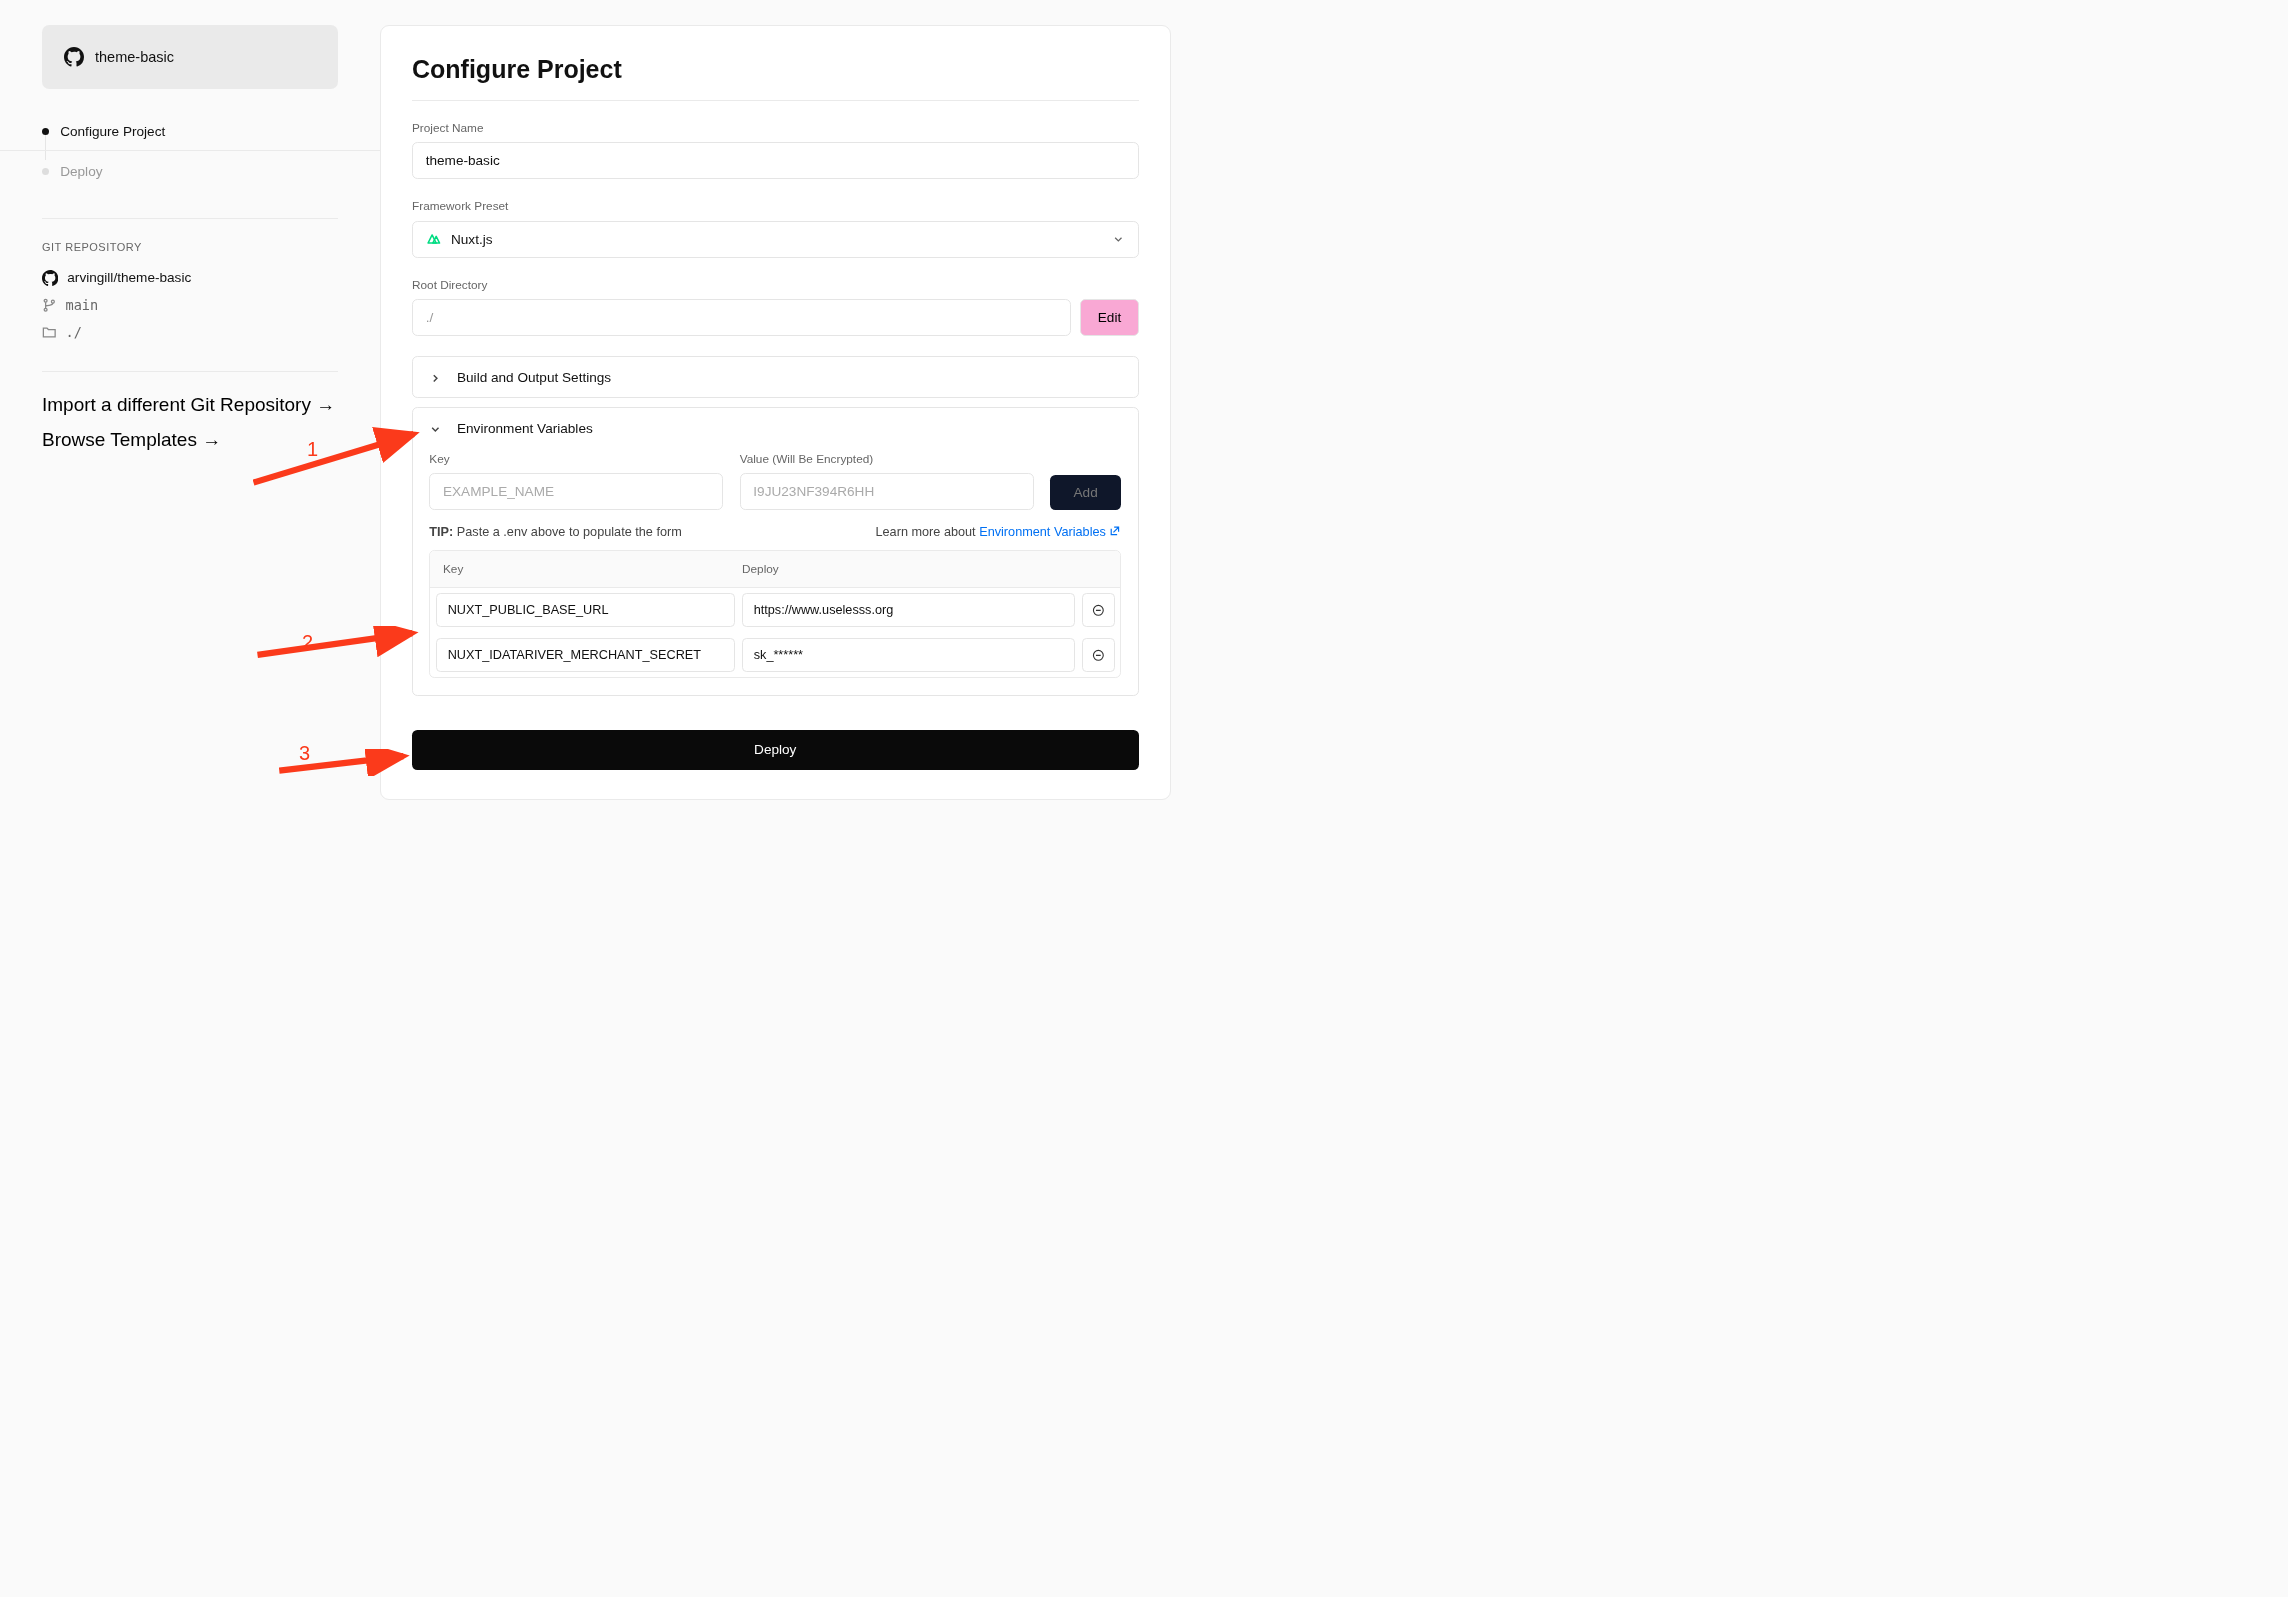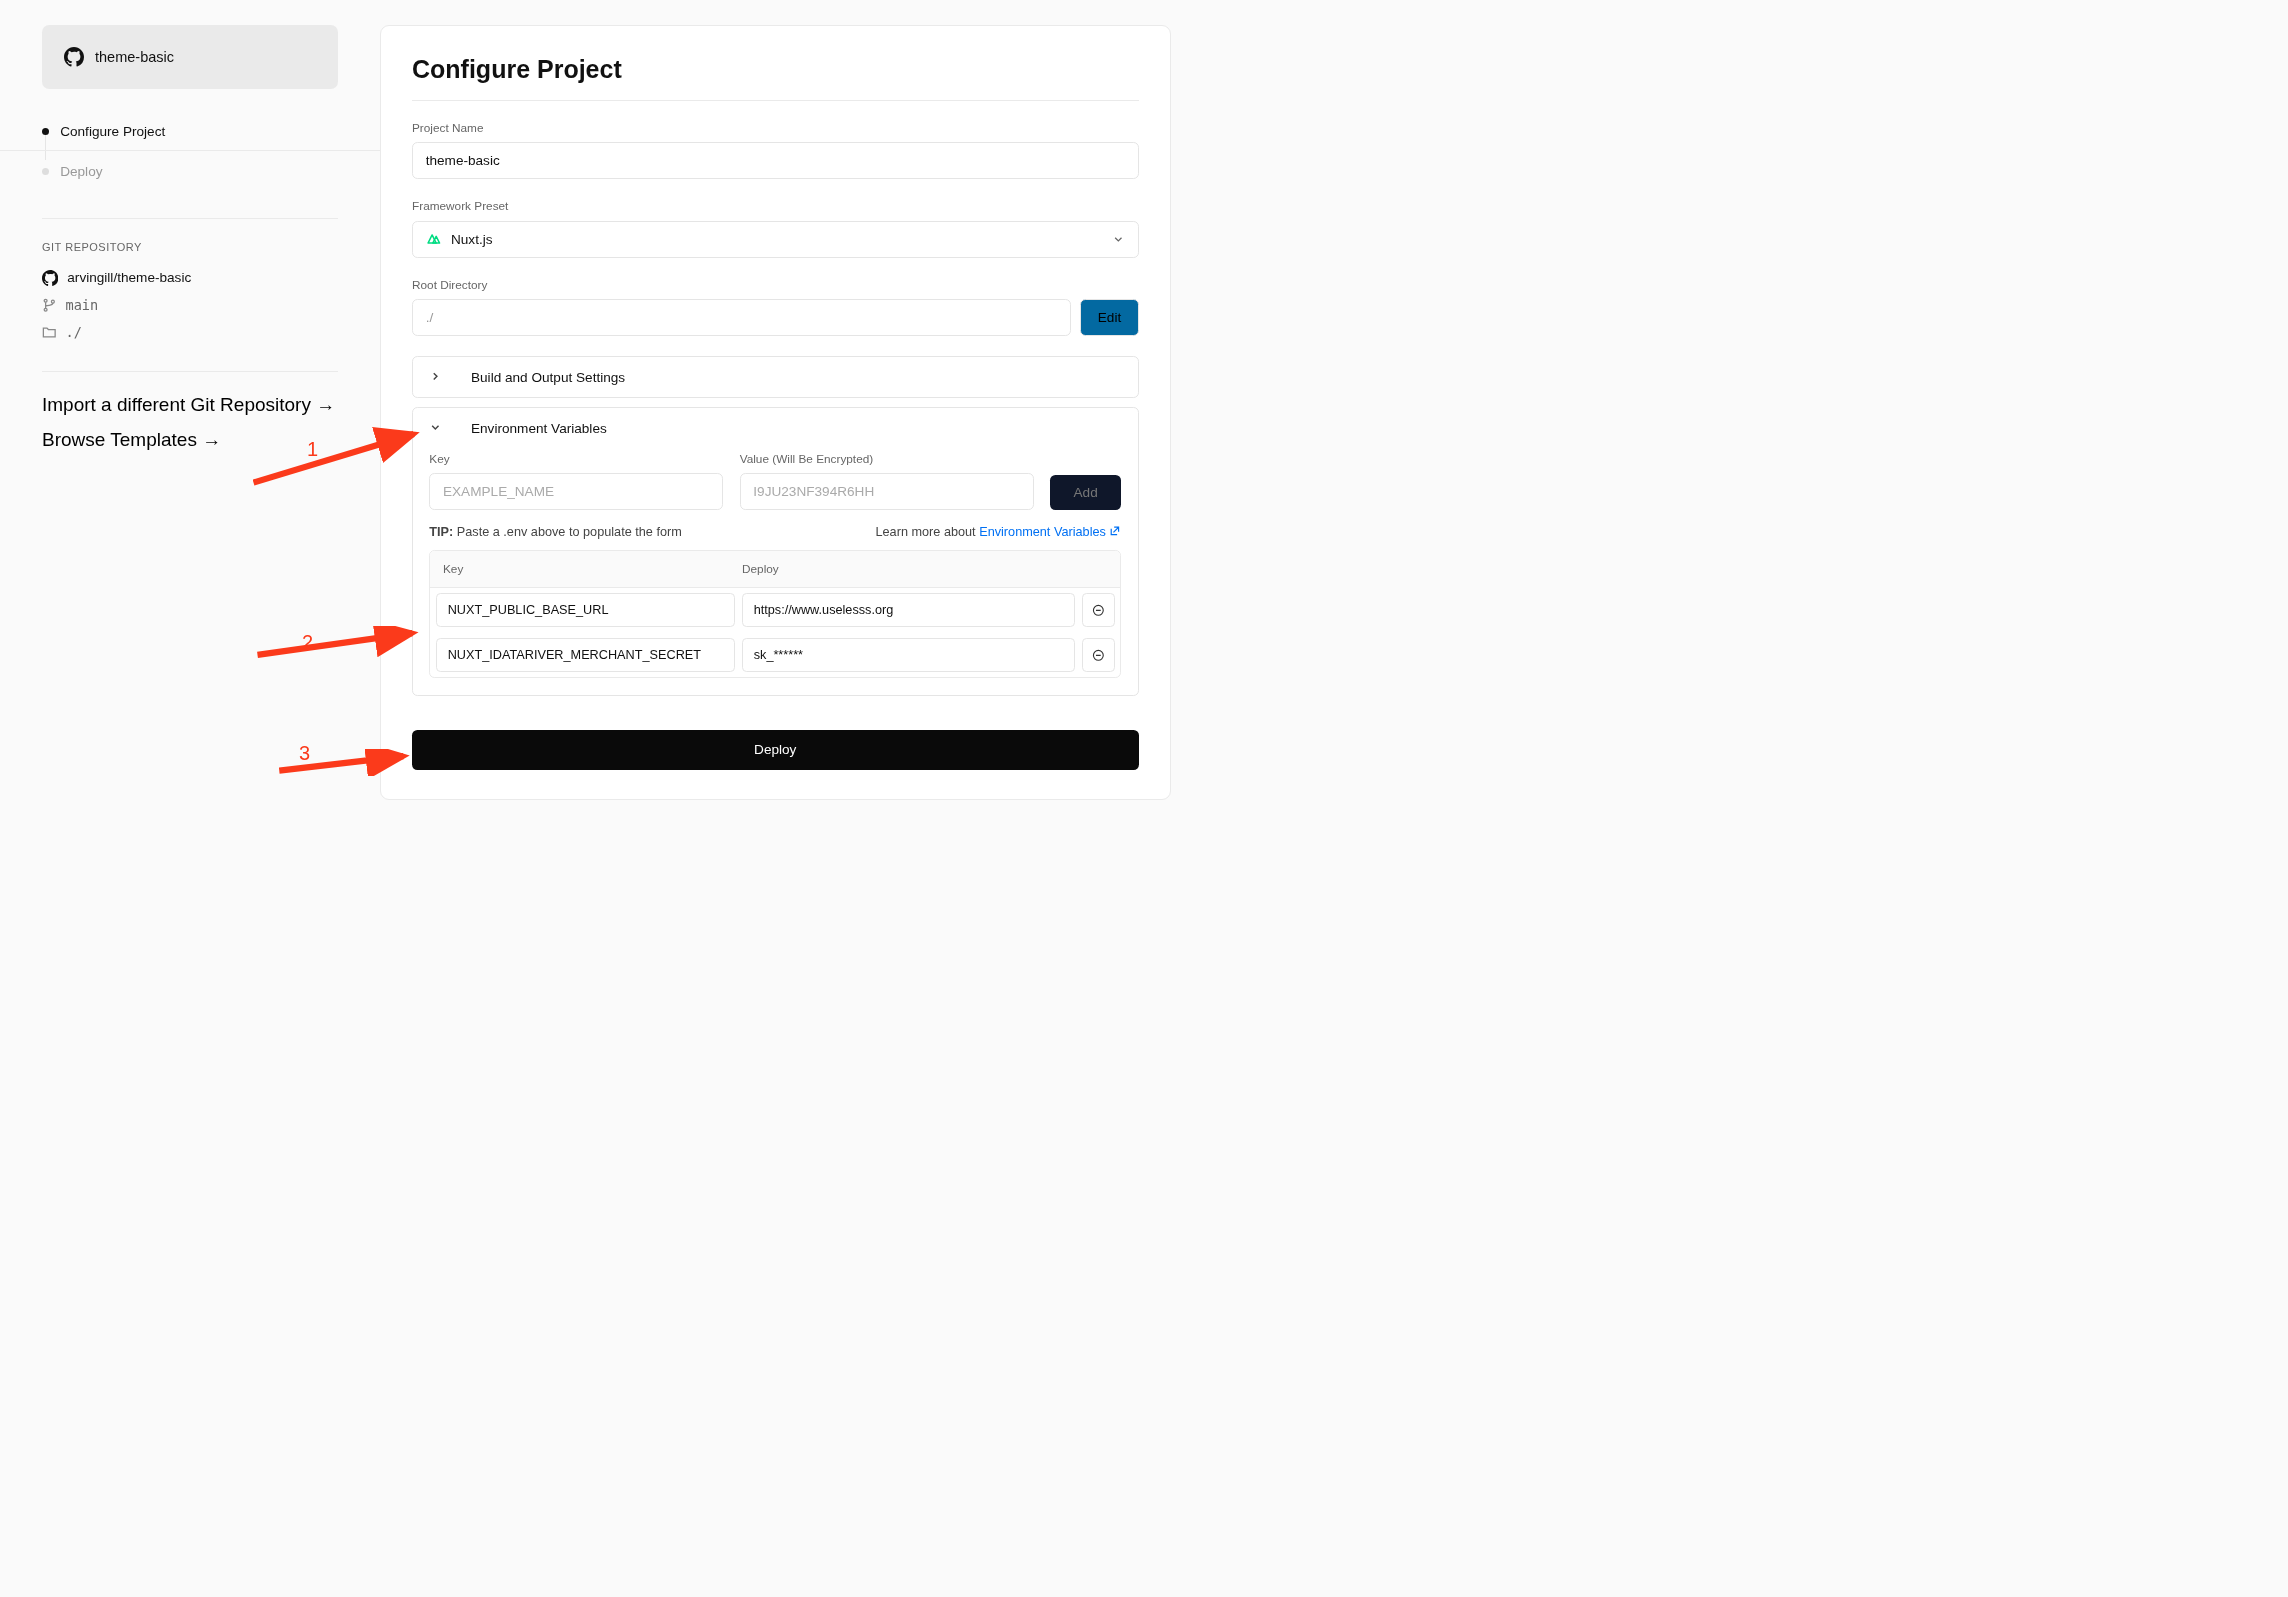--- a/index.html
+++ b/index.html
@@ -72,28 +72,28 @@
     font-size:13.6px;
     color:#111;
   }
   .text-input::placeholder { color:#aaa; }
   .field-group { margin-bottom: 20px; }
   .select-box { display:flex; align-items:center; justify-content:space-between; }
   .select-left { display:flex; align-items:flex-start; gap:9px; }
   .root-row { display:flex; gap:9px; }
   .root-row .text-input { flex:1; color:#999; background:#fff; }
   .edit-btn {
-    border:0.9px solid #e5e5e5; border-radius:5.4px; background:#0369a1;
+    border:0.9px solid #e5e5e5; border-radius:5.4px; background:#f9a8d4;
     padding: 10px 16.3px; font-size:13.6px; cursor:pointer;
   }
   .accordion {
     border:0.9px solid #e5e5e5; border-radius:5.4px; margin-bottom:9px;
   }
   .acc-header {
-    display:flex; align-items:flex-start; gap:29px;
+    display:flex; align-items:flex-end; gap:15px;
     padding: 12.7px 16.3px; cursor:pointer; font-size:13.6px;
   }
   .chev { width:12.7px; height:12.7px; }
   .env-body { padding: 3.6px 16.3px 16.3px 16.3px; }
   .env-inputs { display:flex; gap:16.3px; }
   .env-col { flex:1; }
   .env-col.add { flex:0 0 auto; display:flex; align-items:flex-end; }
   .add-btn {
     background:#0f172a; border:none; border-radius:5.4px;
     padding: 10px 23.5px; font-size:13.6px; color:#777; cursor:default;

